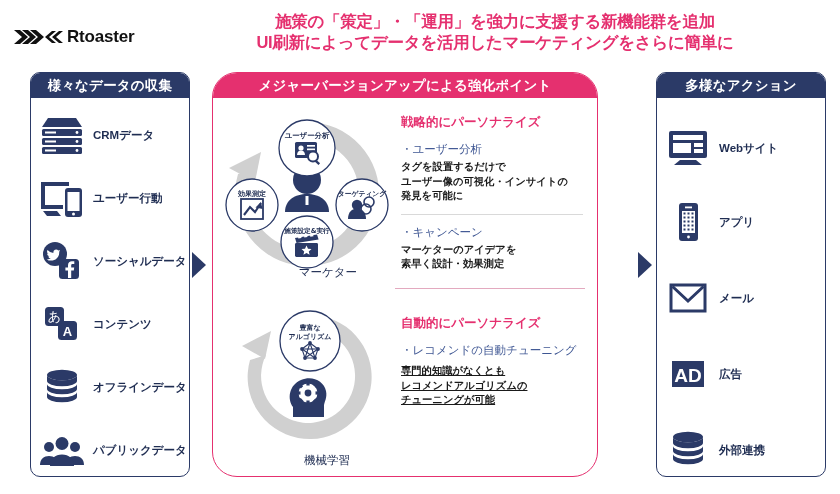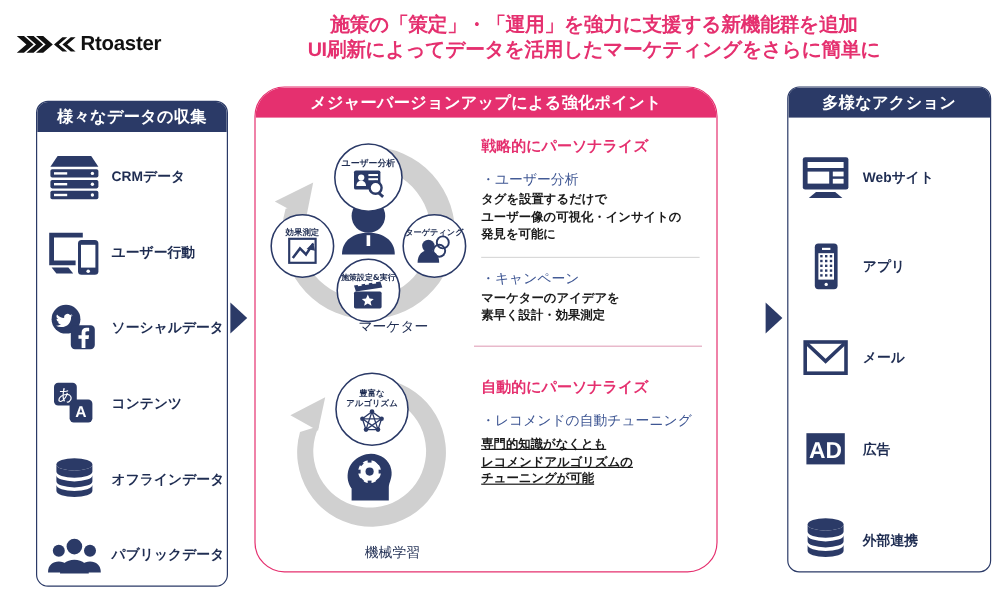--- a/index.html
+++ b/index.html
@@ -41,21 +41,21 @@
   
   .rows { padding:6px 0 0 0; }
   .row {
     display:flex; align-items:center; height:63px;
   }
   .row .ico {
     width:62px; min-width:62px; display:flex; align-items:center; justify-content:center;
   }
   .row .lbl { font-size:11.5px; font-weight:bold; color:#1f2d52; letter-spacing:0px; }
   
-  #panel-left  { left:14px;  top:84px; width:176px; height:405px;padding-left:16px; }
+  #panel-left  { left:14px;  top:72px; width:176px; height:405px;padding-left:16px; }
   #panel-right { left:656px; top:72px; width:170px; height:405px;text-align:right; }
   #panel-center{ left:212px; top:72px; width:386px; height:405px; }
   #panel-center .panel-shell { border-color:#e5306f;border-radius:25px; }
   #panel-center .panel-head { background:#e5306f; }
   
   .arrow {
     position:absolute; width:0; height:0;
     border-top:13px solid transparent;
     border-bottom:13px solid transparent;
     border-left:14px solid #2b3a67;

